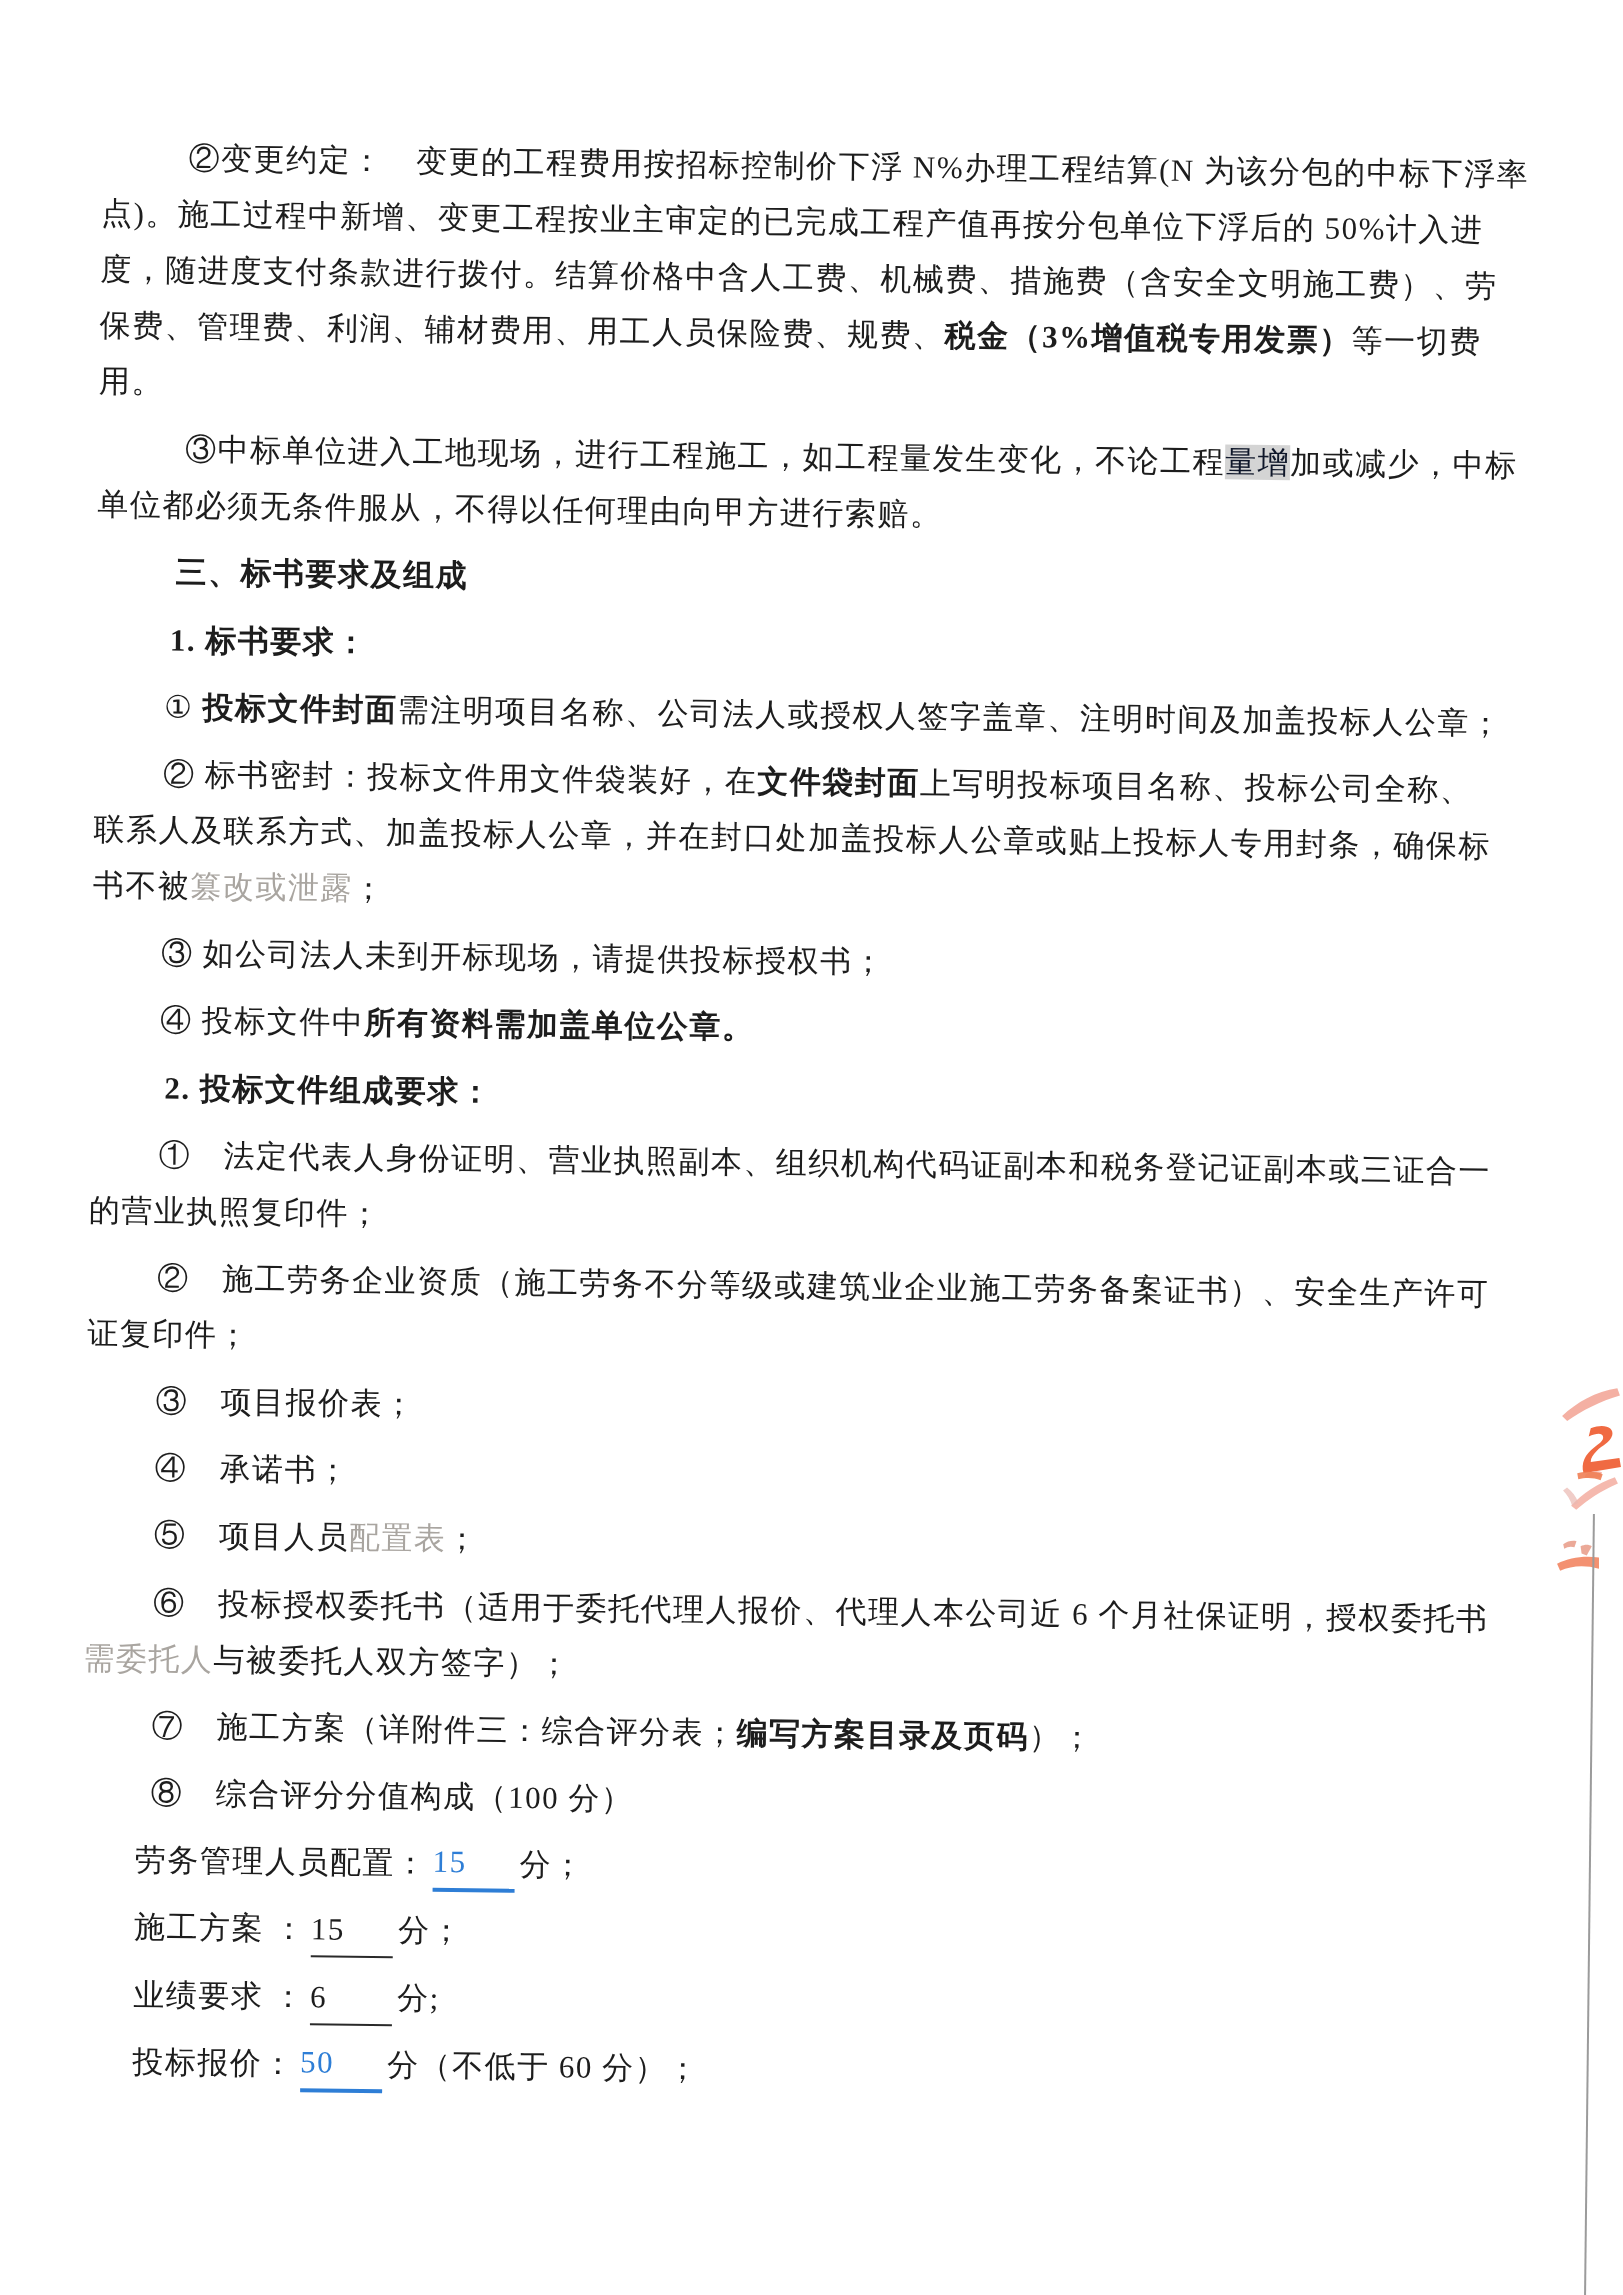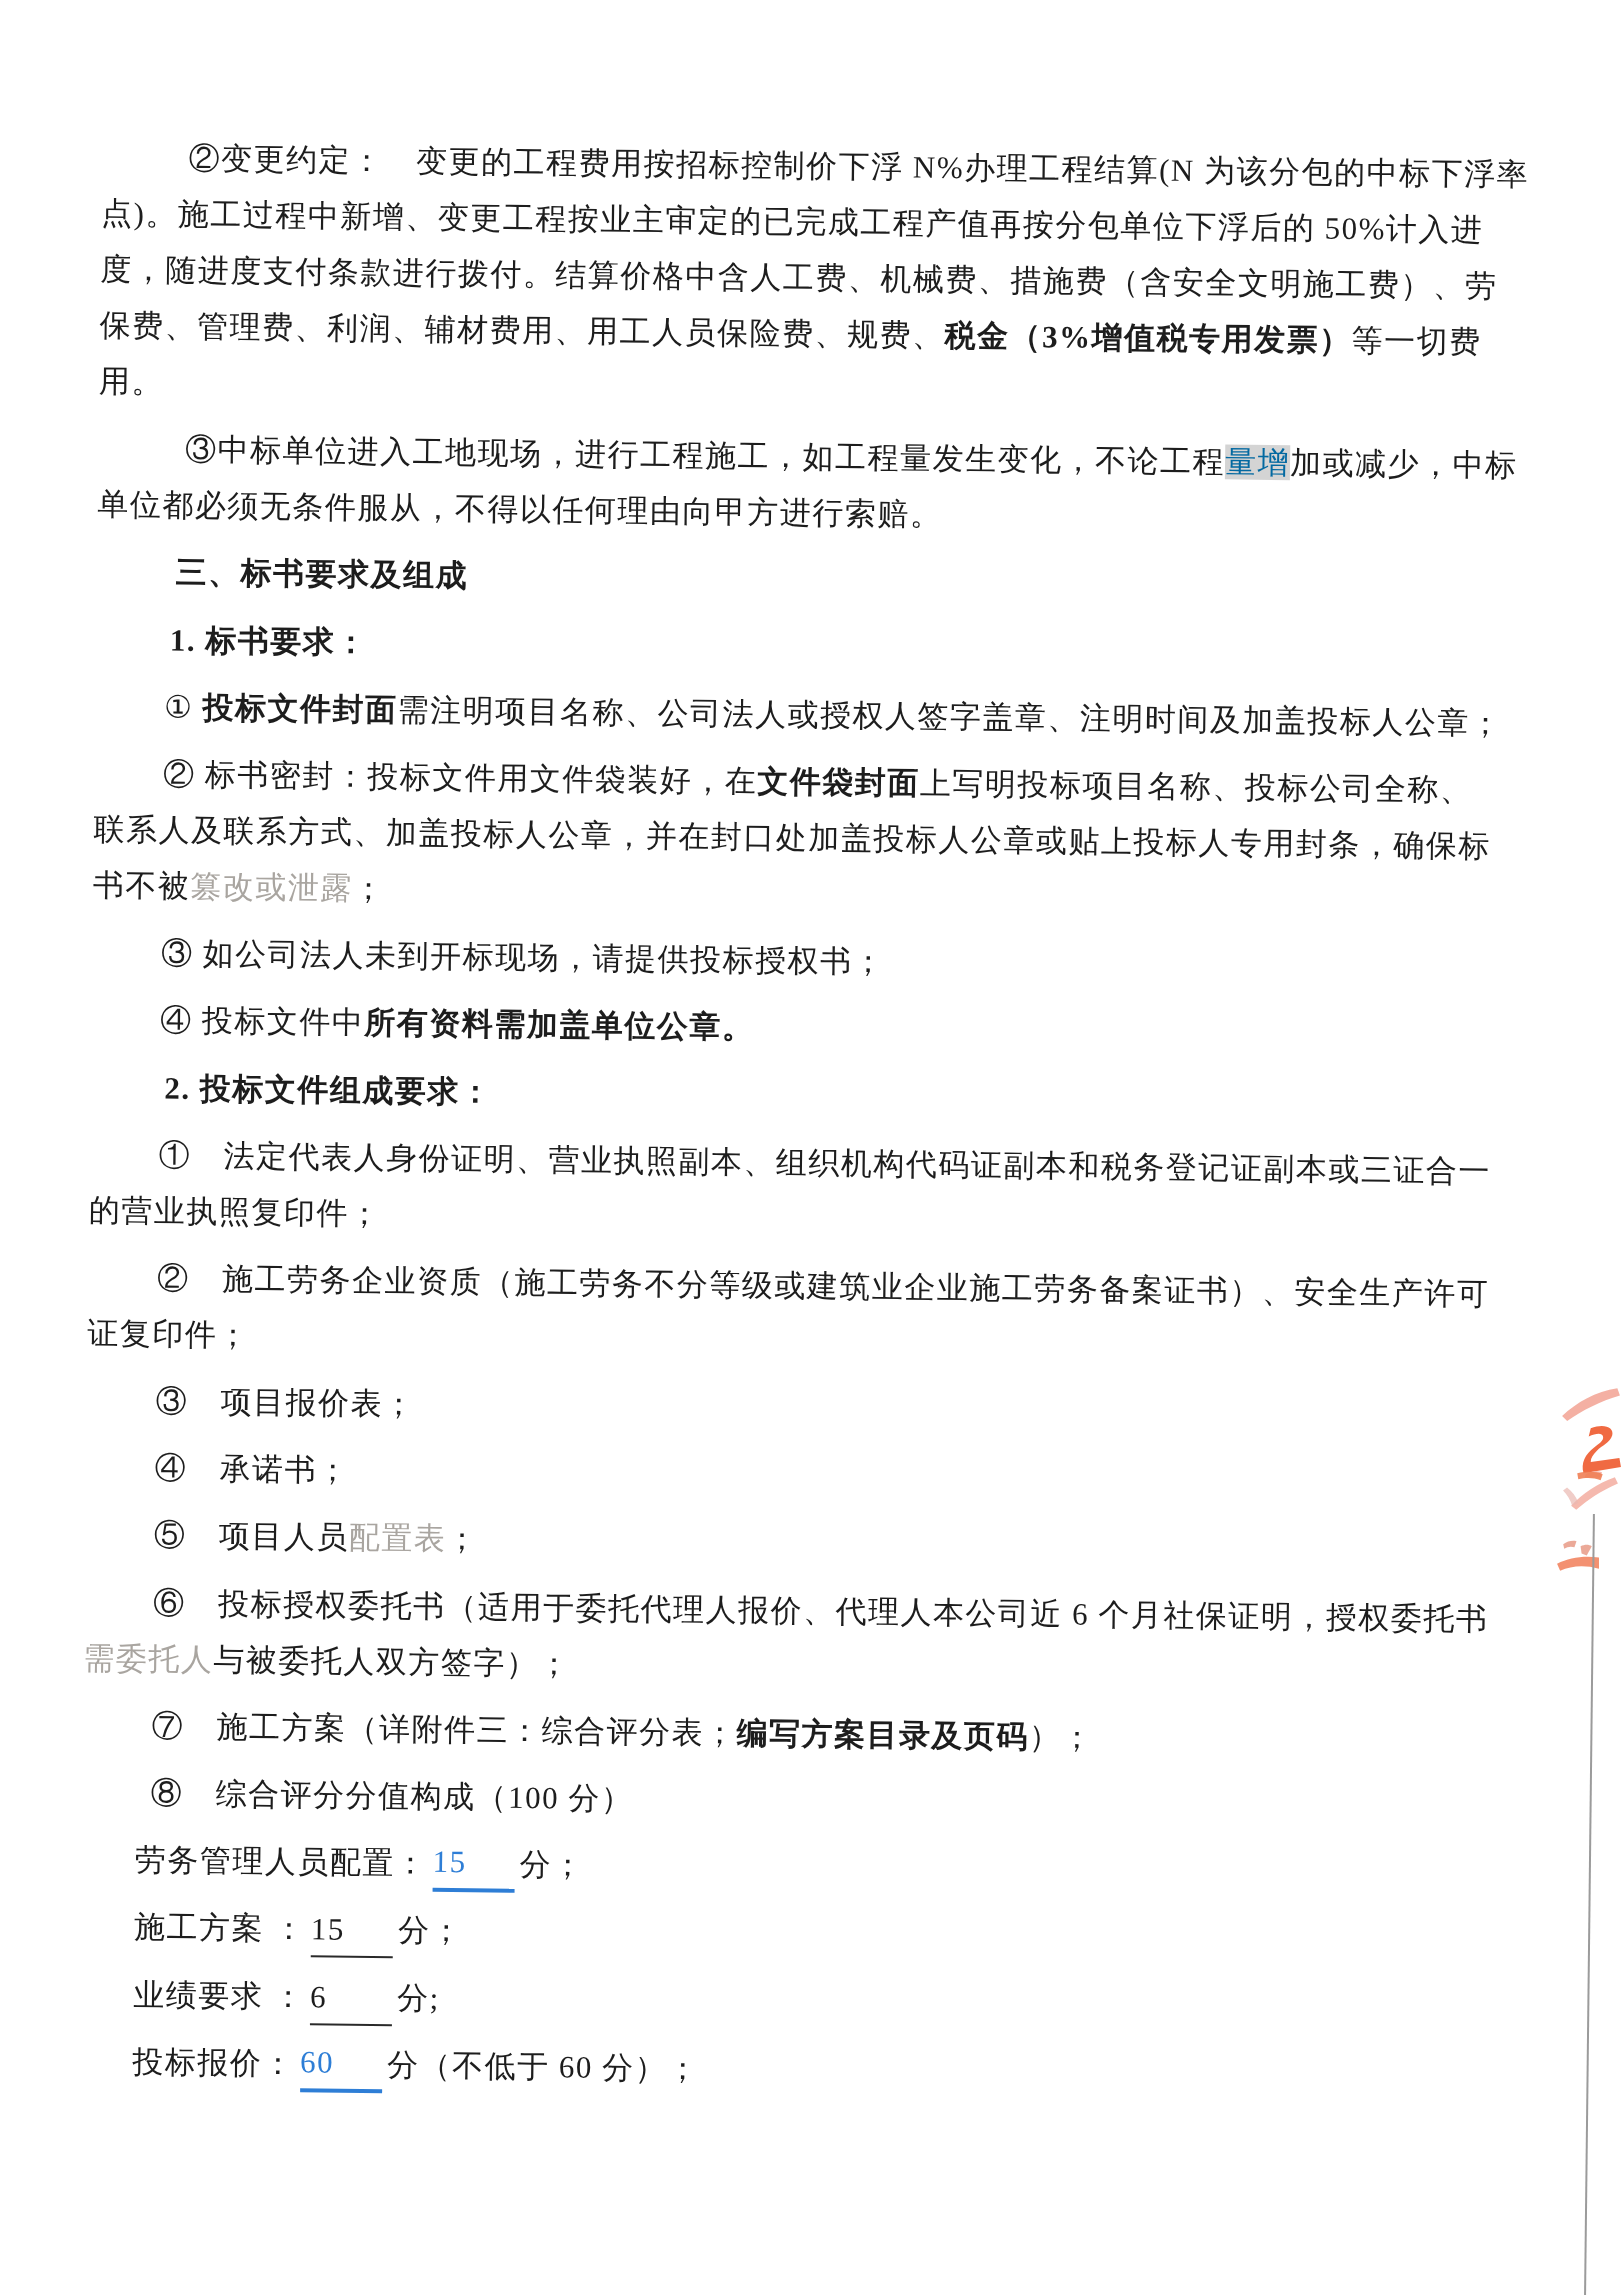--- a/index.html
+++ b/index.html
@@ -10,21 +10,21 @@
   .page{position:absolute;left:0;top:5px;width:1499px;height:2295px;background:#ffffff;}
   .content{
     position:absolute;left:102px;top:134px;width:1508px;
     transform:rotate(0.7deg);transform-origin:767px 0;
     font-size:31px;letter-spacing:1.5px;color:#1d1d1d;
   }
   .ln{line-height:56px;height:56px;white-space:nowrap;}
   .gap{margin-top:11.2px;}
   .b{font-weight:bold;}
   .fade{color:#a9a5a0;}
-  .smudge{background:#d4d4d4;color:#0369a1;}
+  .smudge{background:#d4d4d4;color:#0f172a;}
   .ind-para{padding-left:87px;}
   .ind-head{padding-left:79px;}
   .ind-num{padding-left:74px;}
   .ind-item{padding-left:69px;}
   .ind-score{padding-left:54px;}
   .blank{
     display:inline-block;min-width:82px;
     border-bottom:2.6px solid #2a2a2a;height:51px;line-height:49px;
     vertical-align:bottom;margin:0 5.1px;
   }
@@ -81,21 +81,21 @@
     <div class="ln gap ind-item"><span>⑦　施工方案（详附件三：综合评分表；</span><span class="b">编写方案目录及页码</span><span>）；</span></div>
 
     <div class="ln gap ind-item"><span>⑧　综合评分分值构成（100 分）</span></div>
 
     <div class="ln gap ind-score"><span>劳务管理人员配置：</span><span class="blank blue"><span>15</span></span><span>分；</span></div>
 
     <div class="ln gap ind-score"><span>施工方案 ：</span><span class="blank"><span>15</span></span><span>分；</span></div>
 
     <div class="ln gap ind-score"><span>业绩要求 ：</span><span class="blank"><span>6</span></span><span>分;</span></div>
 
-    <div class="ln gap ind-score"><span>投标报价：</span><span class="blank blue"><span>60</span></span><span>分（不低于 60 分）；</span></div>
+    <div class="ln gap ind-score"><span>投标报价：</span><span class="blank blue"><span>50</span></span><span>分（不低于 60 分）；</span></div>
 
   </div>
 
   <svg class="redmark" style="left:1559px;top:1378px;" width="64" height="95" viewBox="0 0 125 185">
     <path d="M8 62 C 35 35, 70 14, 112 8 L 118 22 C 80 32, 45 52, 18 72 Z" fill="#f2a augustine" opacity="0"></path>
     <path d="M6 64 C 34 38, 72 16, 114 10 L 119 24 C 82 34, 44 54, 16 74 Z" fill="#f2a293" opacity="0.85"></path>
     <path d="M62 88 C 88 78, 108 86, 104 102 C 100 116, 84 122, 74 132 C 66 140, 62 146, 62 154 L 118 146 L 121 164 L 48 176 C 42 156, 52 138, 68 126 C 78 118, 88 112, 86 104 C 84 96, 72 98, 58 104 Z" fill="#f06a42"></path>
     <path d="M52 178 C 62 172, 74 170, 84 174 L 80 185 L 50 185 Z" fill="#f2a293" opacity="0.8"></path>
   </svg>
 

